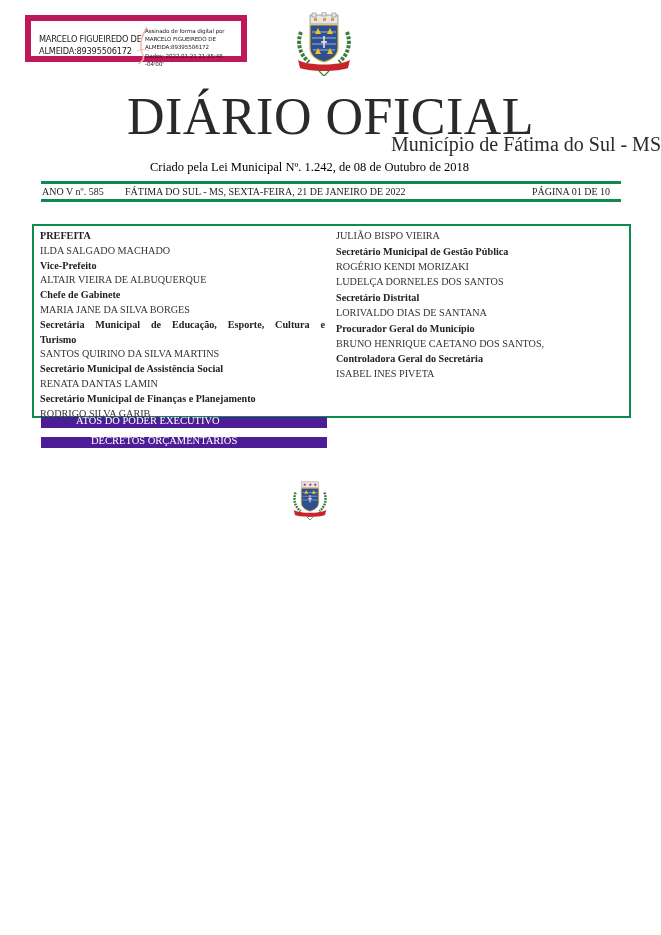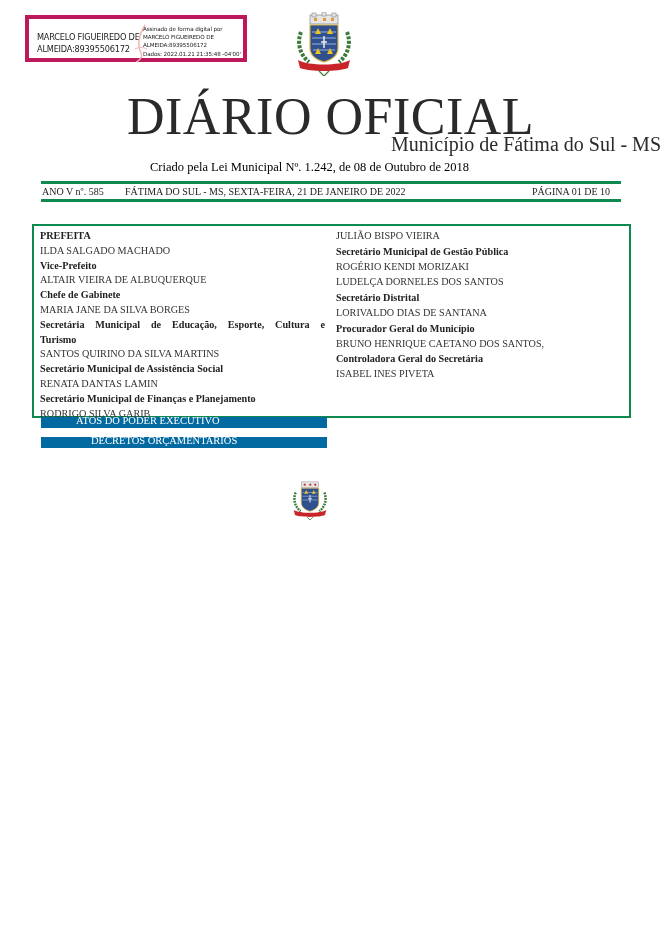--- a/index.html
+++ b/index.html
@@ -1,36 +1,36 @@
 <!DOCTYPE html>
 <html><head>
 <meta charset="utf-8">
 <style>
   html, body { margin:0; padding:0; background:#fff; }
   body { width:661px; height:935px; position:relative; overflow:hidden; font-family:"Liberation Serif", serif; color:#222; }
-  .sig-box { position:absolute; left:25px; top:15px; width:222px; height:47px; border:4px solid #be185d; box-sizing:border-box; font-family:"DejaVu Sans", sans-serif; }
+  .sig-box { position:absolute; left:25px; top:15px; width:222px; height:47px; border:6px solid #be185d; box-sizing:border-box; font-family:"DejaVu Sans", sans-serif; }
   .sig-name { position:absolute; left:8px; top:12px; font-size:8.2px; line-height:12px; color:#222; letter-spacing:-0.2px; }
   .sig-detail { position:absolute; left:114px; top:6px; font-size:5.6px; line-height:8.2px; color:#222; letter-spacing:-0.1px; }
   .sig-mark { position:absolute; left:104px; top:4px; width:16px; height:40px; }
   .crest { position:absolute; }
   .title { position:absolute; left:0; width:661px; top:88px; text-align:center; font-size:52px; line-height:58px; color:#2a2a2a; letter-spacing:0.5px; }
   .subtitle { position:absolute; left:0; width:661px; top:133px; text-align:right; font-size:20px; line-height:22px; color:#2a2a2a; padding-left:0; box-sizing:border-box; }
   .law { position:absolute; left:150px; top:159px; font-size:12.5px; line-height:16px; color:#000000; }
   .rule { position:absolute; left:41px; width:580px; height:2.5px; background:#0e8a4e; }
   .infobar { position:absolute; left:42px; top:185px; width:578px; font-size:10px; line-height:13px; color:#222; }
   .infobar .page { position:absolute; right:10px; top:0; }
   .infobar .place { position:absolute; left:83px; top:0; }
   .panel { position:absolute; left:32px; top:224px; width:599px; height:194px; border:2.5px solid #0e8a4e; box-sizing:border-box; }
   .col { position:absolute; top:3px; font-size:10.2px; line-height:14.8px; }
   .col.left { left:6px; width:285px; }
   .col.right { left:302px; width:290px; }
   .role { font-weight:bold; color:#222; }
   .person { color:#333; }
   .justify { text-align:justify; text-align-last:justify; }
-  .banner { position:absolute; left:41px; width:286px; height:11px; background:#0369a1; color:#fff; font-size:10.5px; line-height:10px; }
+  .banner { position:absolute; left:41px; width:286px; height:11px; background:#4c1d95; color:#fff; font-size:10.5px; line-height:10px; }
   .banner span { position:absolute; top:-1px; }
 </style>
 </head>
 <body>
 
 <div class="sig-box">
   <div class="sig-name">
     <div>MARCELO FIGUEIREDO DE</div>
     <div>ALMEIDA:89395506172</div>
   </div>

